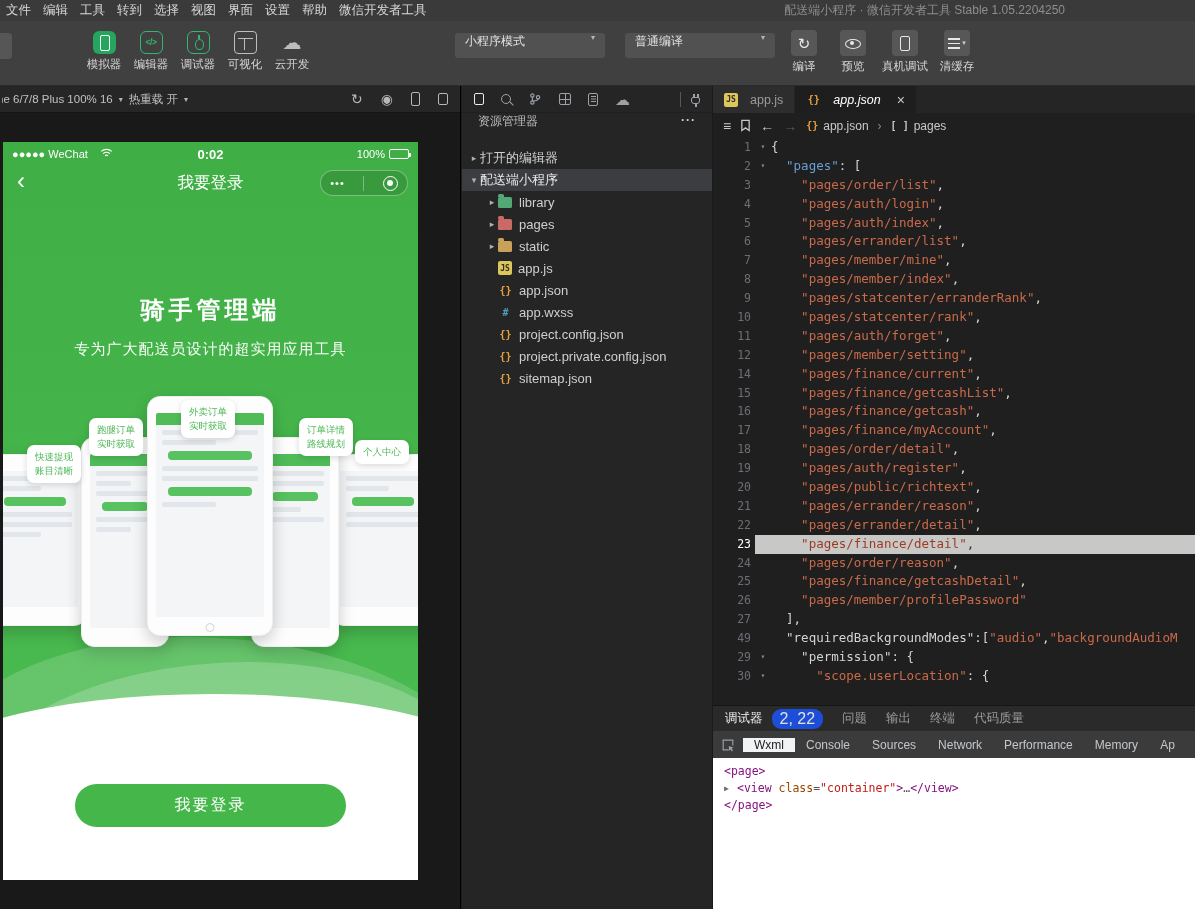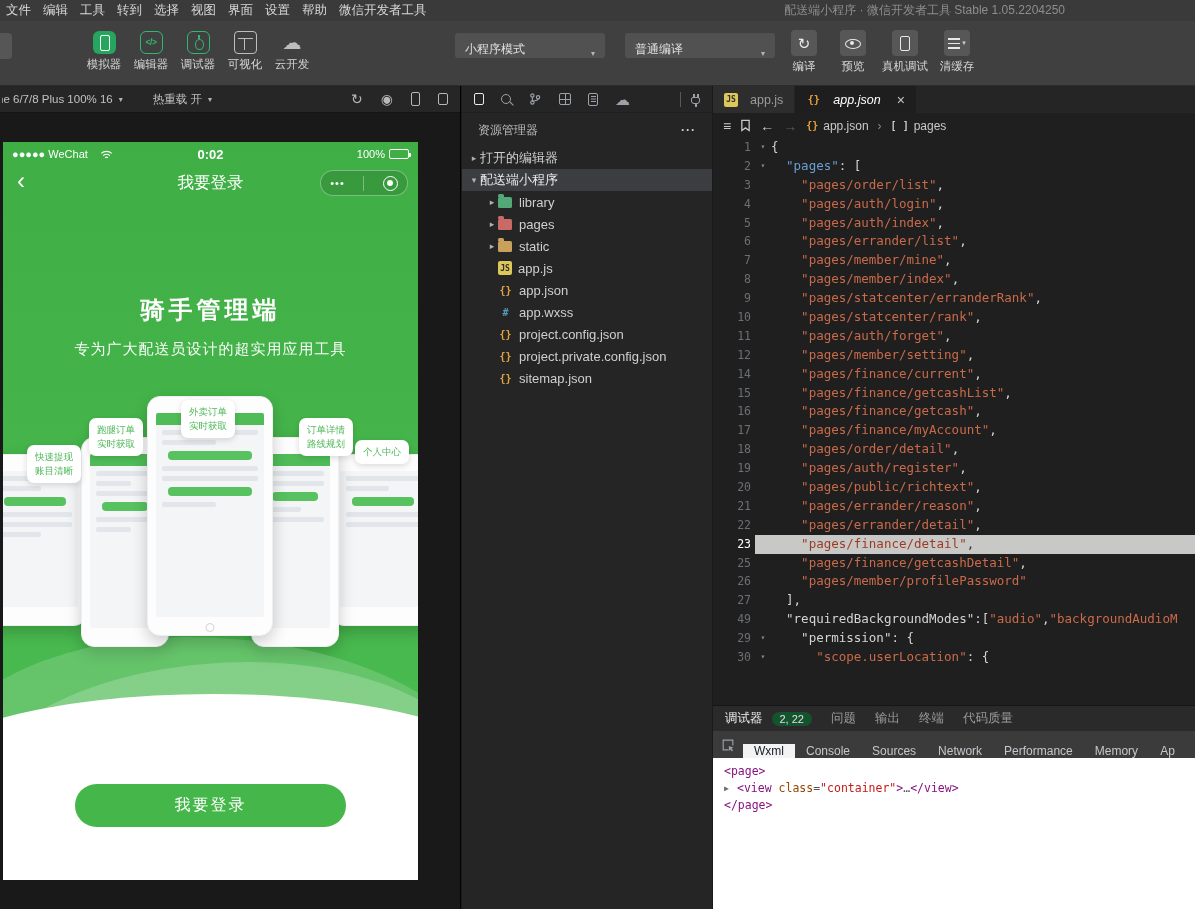--- a/index.html
+++ b/index.html
@@ -31,43 +31,43 @@
 .ic-visual::after{content:"";position:absolute;left:9px;top:6px;bottom:3px;width:1.4px;background:#bdbdbd}
 .ic-cloud{font-size:19px;color:#bdbdbd;line-height:23px}
 .tb-icbox{width:26px;height:26px;background:#575757;border-radius:4px;display:flex;align-items:center;justify-content:center;color:#e8e8e8;position:relative}
 .ig-compile{font-size:15px;line-height:1}
 .ig-preview{width:16px;height:15px;position:relative;display:inline-block}
 .ig-preview::before{content:"";position:absolute;left:0;top:3px;width:14px;height:8px;border:1.4px solid #e8e8e8;border-radius:50%}
 .ig-preview::after{content:"";position:absolute;left:5.4px;top:5.5px;width:4px;height:4px;background:#e8e8e8;border-radius:50%}
 .ig-device-debug{width:10px;height:15px;border:1.4px solid #e8e8e8;border-radius:2px;display:inline-block}
 .ig-clear-cache{width:12px;height:11px;display:inline-block;background:repeating-linear-gradient(180deg,#e8e8e8 0 1.6px,transparent 1.6px 4.6px)}
 .mini-arr{font-size:7px;color:#cfcfcf;margin-left:2px}
-.sel{position:absolute;top:12px;height:25px;width:150px;background:#515151;border-radius:3px;color:#e0e0e0;font-size:12px;display:flex;align-items:flex-end;padding:0 10px;cursor:pointer}
+.sel{position:absolute;top:12px;height:25px;width:150px;background:#515151;border-radius:3px;color:#e0e0e0;font-size:12px;display:flex;align-items:flex-start;padding:0 10px;cursor:pointer}
 .sel-mode{left:455px}.sel-compile{left:625px}
 .sel-arr{margin-left:auto;color:#b5b5b5;font-size:8px;padding-left:6px}
 
 
 .sim-panel{position:absolute;left:0;top:86px;width:461px;height:823px;background:#191919;border-right:1px solid #000}
 .sim-toolbar{height:27px;background:#262626;display:flex;align-items:center;font-size:11.5px;color:#c2c2c2;border-bottom:1px solid #141414}
 .device-btn,.hot-btn{display:flex;align-items:center;cursor:pointer}
 .device-btn{margin-left:2px}
 .device-clip{overflow:hidden;white-space:nowrap;display:inline-block;max-width:116px}
 .device-clip span{display:inline-block;margin-left:-28px;white-space:nowrap}
-.hot-btn{margin-left:30px;white-space:nowrap}
+.hot-btn{margin-left:6px;white-space:nowrap}
 .sim-icons{margin-left:auto;margin-right:12px;display:flex;gap:18px}
 .sim-ic{display:flex;align-items:center;color:#b8b8b8;font-size:14px;line-height:1;cursor:pointer}
 .sh{display:inline-block;position:relative;color:inherit}
 .shape-device{width:9px;height:14px;border:1.4px solid currentColor;border-radius:2px}
 .sh-overlap{width:10px;height:12px;border:1.3px solid currentColor;border-radius:2px;background:#262626}
 .sh-overlap::before{content:"";position:absolute;left:2.5px;top:-4px;width:10px;height:12px;border:1.3px solid currentColor;border-radius:2px;z-index:-1}
 
 
 .phone{position:absolute;left:3px;top:56px;width:415px;height:738px;background:linear-gradient(180deg,#3fae45 0%,#47b84d 60%,#4cbd52 100%);overflow:hidden}
 .ph-status{height:24px;display:flex;align-items:center;padding:0 9px;color:#fff;font-size:11px;position:relative;z-index:10}
-.carrier{display:flex;align-items:flex-end;gap:12px}
+.carrier{display:flex;align-items:flex-start;gap:12px}
 .ph-time{position:absolute;left:50%;transform:translateX(-50%);font-weight:bold;font-size:13px}
 .ph-batt{margin-left:auto;display:flex;align-items:center;gap:4px}
 .batt-icon{width:20px;height:10px;border:1px solid #fff;border-radius:2px;position:relative;padding:1.5px}
 .batt-fill{background:#fff;height:100%;width:100%;border-radius:1px}
 .batt-tip{position:absolute;right:-3px;top:2.5px;width:2px;height:4px;background:#fff;border-radius:0 1px 1px 0}
 .ph-nav{height:34px;position:relative;z-index:10;display:flex;align-items:center}
 .nav-back{position:absolute;left:14px;top:-2px;font-size:24px;color:#fff;font-weight:300;line-height:34px;cursor:pointer}
 .nav-title{width:100%;text-align:center;color:#fff;font-size:16.5px}
 .capsule{position:absolute;right:10px;top:4px;width:88px;height:26px;border:1px solid rgba(255,255,255,.35);background:rgba(0,0,0,.12);border-radius:13px;display:flex;align-items:center;justify-content:space-around;color:#fff;cursor:pointer}
 .cap-div{width:1px;height:15px;background:rgba(255,255,255,.35)}
@@ -109,21 +109,21 @@
 .sh-search{width:10px;height:10px;border:1.4px solid currentColor;border-radius:50%}
 .sh-search::after{content:"";position:absolute;width:5px;height:1.4px;background:currentColor;right:-4px;bottom:-1px;transform:rotate(45deg)}
 .sh-grid{width:12px;height:12px;border:1.3px solid currentColor;border-radius:2px}
 .sh-grid::before{content:"";position:absolute;left:4.7px;top:0;bottom:0;width:1.3px;background:currentColor}
 .sh-grid::after{content:"";position:absolute;top:4.7px;left:0;right:0;height:1.3px;background:currentColor}
 .sh-file{width:10px;height:13px;border:1.3px solid currentColor;border-radius:2px}
 .sh-file::after{content:"";position:absolute;left:1.5px;top:2.5px;width:5px;height:1.2px;background:currentColor;box-shadow:0 2.5px 0 currentColor,0 5px 0 currentColor}
 .sh-plug{width:9px;height:7px;border:1.3px solid currentColor;border-radius:2px 2px 3px 3px;margin-top:3px}
 .sh-plug::before{content:"";position:absolute;left:1px;top:-4.5px;width:1.5px;height:4px;background:currentColor;box-shadow:4px 0 0 currentColor}
 .sh-plug::after{content:"";position:absolute;left:3.2px;bottom:-4px;width:1.5px;height:3.5px;background:currentColor}
-.exp-header{height:34px;display:flex;align-items:center;padding:0 16px;font-size:12px;color:#bcbcbc}
+.exp-header{height:34px;display:flex;padding:0 16px;font-size:12px;color:#bcbcbc}
 .exp-more{margin-left:auto;letter-spacing:1px;color:#cfcfcf;cursor:pointer;font-weight:bold}
 .tree{font-size:13px;color:#cfcfcf}
 .tree-row{height:22px;display:flex;align-items:center;cursor:pointer;padding-left:6px}
 .tree-row.child{padding-left:24px}
 .tree-row.file{padding-left:36px}
 .tree-row.selected{background:#3b3d41;color:#e8e8e8}
 .arrow{width:12px;font-size:9px;color:#b0b0b0;text-align:center;flex:none}
 .fold-ic{width:14px;height:11px;border-radius:1.5px;position:relative;margin-right:7px;flex:none}
 .fold-ic::before{content:"";position:absolute;left:0;top:-3px;width:6px;height:3px;background:inherit;border-radius:1.5px 1.5px 0 0}
 .fc-library{background:#52a876}.fc-pages{background:#c96a66}.fc-static{background:#c9a15b}
@@ -160,24 +160,24 @@
 .code-line.hl .ln-body{background:#c8c8c6}
 .code-line.hl .ln-num{color:#fff}
 .code-line.hl .tok-s{color:#9c3a24}
 .code-line.hl .tok-b{color:#333}
 
 
 .dbg-panel{position:absolute;left:713px;top:705px;width:482px;height:204px;background:#fff}
 .dbg-header{height:26px;background:#2a2a2a;display:flex;align-items:center;padding:0 12px;gap:19px;font-size:12.5px;color:#9a9a9a;border-top:1px solid #151515}
 .dbg-tab{cursor:pointer;white-space:nowrap}
 .dbg-tab.active{color:#f0f0f0}
-.dbg-badge{background:#14532d;color:#e0e0e0;border-radius:9px;font-size:11px;padding:1px 8px;margin-left:-10px;white-space:nowrap}
+.dbg-badge{background:#1d4ed8;color:#e0e0e0;border-radius:9px;font-size:16px;padding:1px 8px;margin-left:-10px;white-space:nowrap}
 .devtools-bar{height:27px;background:#3b3b3b;display:flex;align-items:stretch;color:#c3c7cb;font-size:12px;overflow:hidden}
 .dt-inspect{width:30px;display:flex;align-items:center;justify-content:center;color:#9aa0a6;cursor:pointer;flex:none}
-.devtools-tabs{display:flex;align-items:flex-end}
+.devtools-tabs{display:flex;align-items:center}
 .dt-tab{padding:0 11px;display:flex;align-items:center;cursor:pointer;white-space:nowrap}
 .dt-tab.active{background:#f1f3f4;color:#202124}
 .dbg-content{background:#fff;height:151px;padding:5px 0 0 0;font-family:"DejaVu Sans Mono",monospace;font-size:11.5px;line-height:17px;color:#333}
 .wx-line{display:flex;padding-left:11px;white-space:pre;cursor:default}
 .wx-arrow{width:13px;color:#6e6e6e;font-size:8px;line-height:17px;flex:none}
 .wx-tag{color:#881280}.wx-attr{color:#994500}.wx-val{color:#c41a16}.wx-plain{color:#555}
 </style>
 </head>
 <body>
 
@@ -521,20 +521,21 @@
       <div class="code-line"><span class="ln-num">14</span><span class="ln-body"><span class="ln-fold"></span><span class="ln-text"><span class="tok-b">    </span><span class="tok-s">"pages/finance/current"</span><span class="tok-b">,</span></span></span></div>
       <div class="code-line"><span class="ln-num">15</span><span class="ln-body"><span class="ln-fold"></span><span class="ln-text"><span class="tok-b">    </span><span class="tok-s">"pages/finance/getcashList"</span><span class="tok-b">,</span></span></span></div>
       <div class="code-line"><span class="ln-num">16</span><span class="ln-body"><span class="ln-fold"></span><span class="ln-text"><span class="tok-b">    </span><span class="tok-s">"pages/finance/getcash"</span><span class="tok-b">,</span></span></span></div>
       <div class="code-line"><span class="ln-num">17</span><span class="ln-body"><span class="ln-fold"></span><span class="ln-text"><span class="tok-b">    </span><span class="tok-s">"pages/finance/myAccount"</span><span class="tok-b">,</span></span></span></div>
       <div class="code-line"><span class="ln-num">18</span><span class="ln-body"><span class="ln-fold"></span><span class="ln-text"><span class="tok-b">    </span><span class="tok-s">"pages/order/detail"</span><span class="tok-b">,</span></span></span></div>
       <div class="code-line"><span class="ln-num">19</span><span class="ln-body"><span class="ln-fold"></span><span class="ln-text"><span class="tok-b">    </span><span class="tok-s">"pages/auth/register"</span><span class="tok-b">,</span></span></span></div>
       <div class="code-line"><span class="ln-num">20</span><span class="ln-body"><span class="ln-fold"></span><span class="ln-text"><span class="tok-b">    </span><span class="tok-s">"pages/public/richtext"</span><span class="tok-b">,</span></span></span></div>
       <div class="code-line"><span class="ln-num">21</span><span class="ln-body"><span class="ln-fold"></span><span class="ln-text"><span class="tok-b">    </span><span class="tok-s">"pages/errander/reason"</span><span class="tok-b">,</span></span></span></div>
       <div class="code-line"><span class="ln-num">22</span><span class="ln-body"><span class="ln-fold"></span><span class="ln-text"><span class="tok-b">    </span><span class="tok-s">"pages/errander/detail"</span><span class="tok-b">,</span></span></span></div>
       <div class="code-line hl"><span class="ln-num">23</span><span class="ln-body"><span class="ln-fold"></span><span class="ln-text"><span class="tok-b">    </span><span class="tok-s">"pages/finance/detail"</span><span class="tok-b">,</span></span></span></div>
+      <div class="code-line"><span class="ln-num">24</span><span class="ln-body"><span class="ln-fold"></span><span class="ln-text"><span class="tok-b">    </span><span class="tok-s">"pages/order/reason"</span><span class="tok-b">,</span></span></span></div>
       <div class="code-line"><span class="ln-num">25</span><span class="ln-body"><span class="ln-fold"></span><span class="ln-text"><span class="tok-b">    </span><span class="tok-s">"pages/finance/getcashDetail"</span><span class="tok-b">,</span></span></span></div>
       <div class="code-line"><span class="ln-num">26</span><span class="ln-body"><span class="ln-fold"></span><span class="ln-text"><span class="tok-b">    </span><span class="tok-s">"pages/member/profilePassword"</span></span></span></div>
       <div class="code-line"><span class="ln-num">27</span><span class="ln-body"><span class="ln-fold"></span><span class="ln-text"><span class="tok-b">  ],</span></span></span></div>
       <div class="code-line"><span class="ln-num">49</span><span class="ln-body"><span class="ln-fold"></span><span class="ln-text"><span class="tok-b">  </span><span class="tok-w">"requiredBackgroundModes"</span><span class="tok-b">:[</span><span class="tok-s">"audio"</span><span class="tok-b">,</span><span class="tok-s">"backgroundAudioM</span></span></span></div>
       <div class="code-line"><span class="ln-num">29</span><span class="ln-body"><span class="ln-fold">▾</span><span class="ln-text"><span class="tok-b">    </span><span class="tok-w">"permission"</span><span class="tok-b">: {</span></span></span></div>
       <div class="code-line"><span class="ln-num">30</span><span class="ln-body"><span class="ln-fold">▾</span><span class="ln-text"><span class="tok-b">      </span><span class="tok-s">"scope.userLocation"</span><span class="tok-b">: {</span></span></span></div>
     </div>
 </div>
 
 <div class="dbg-panel">

